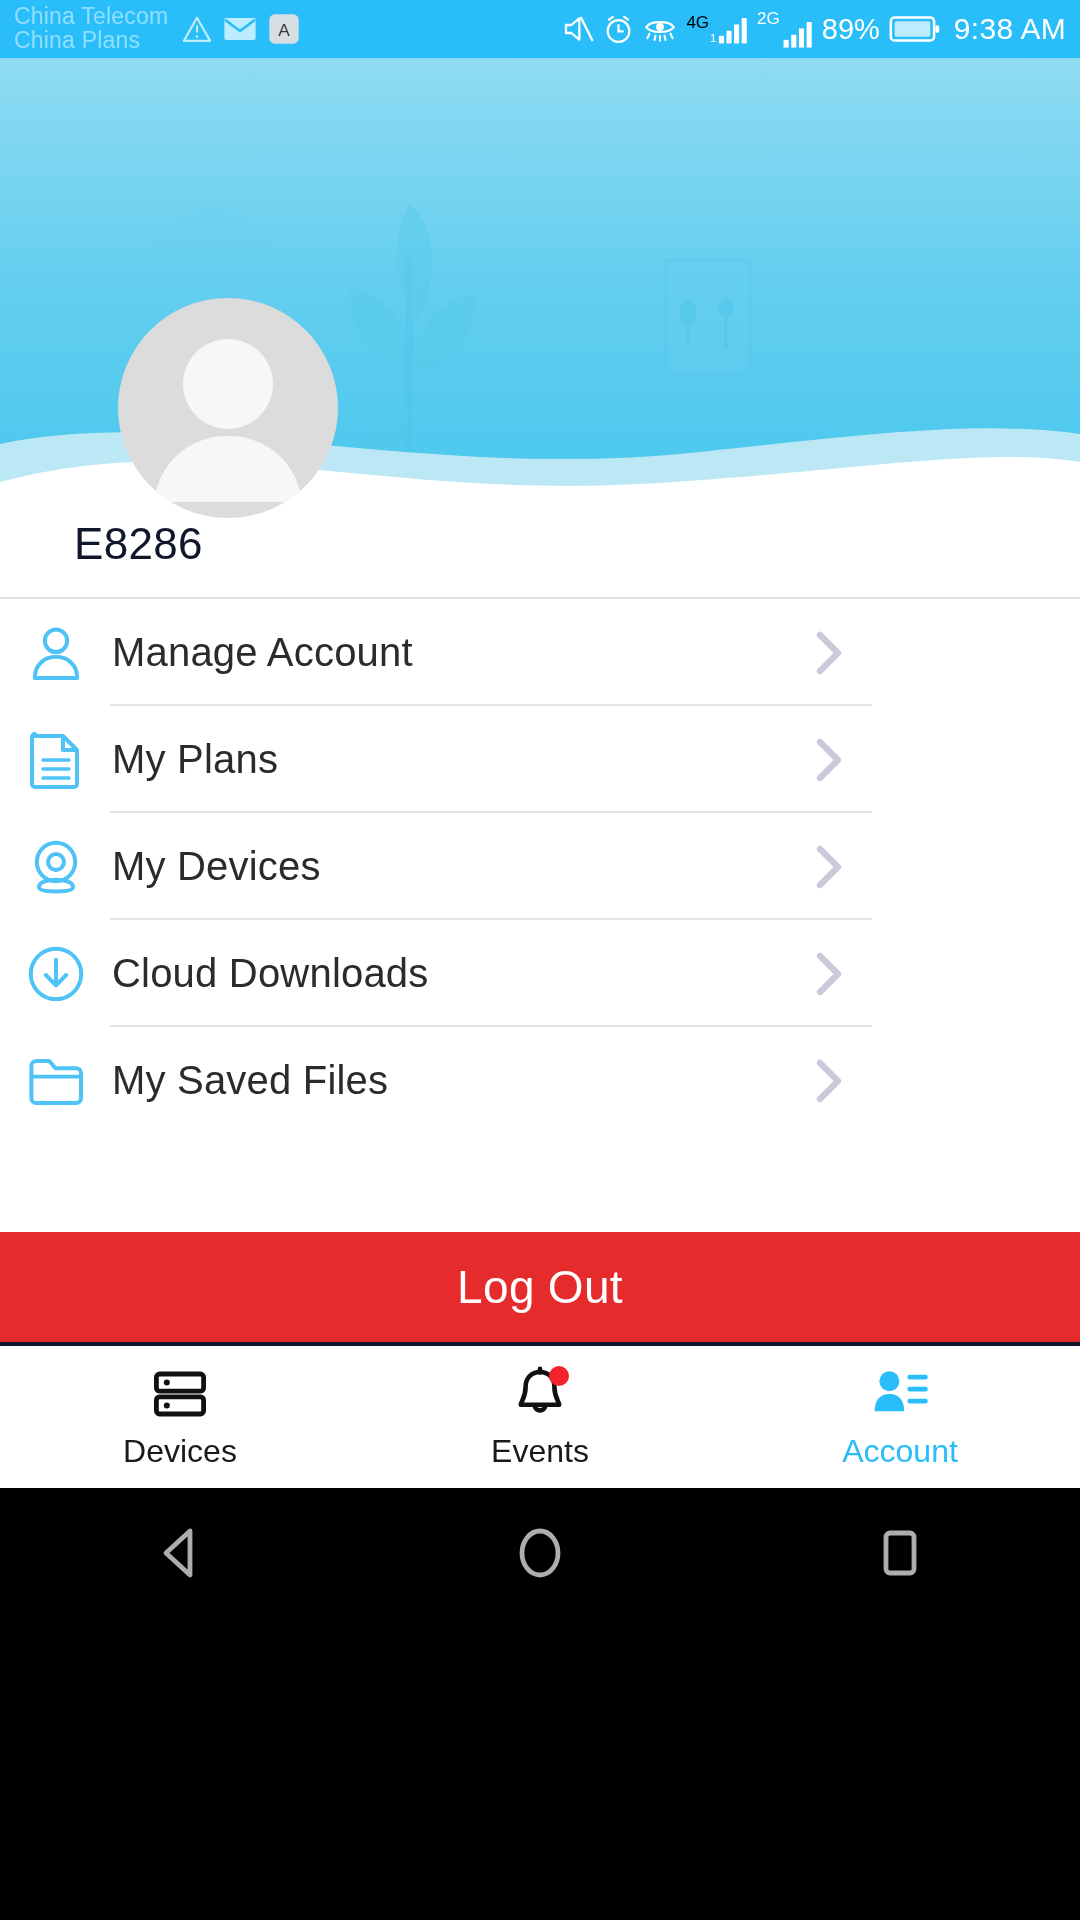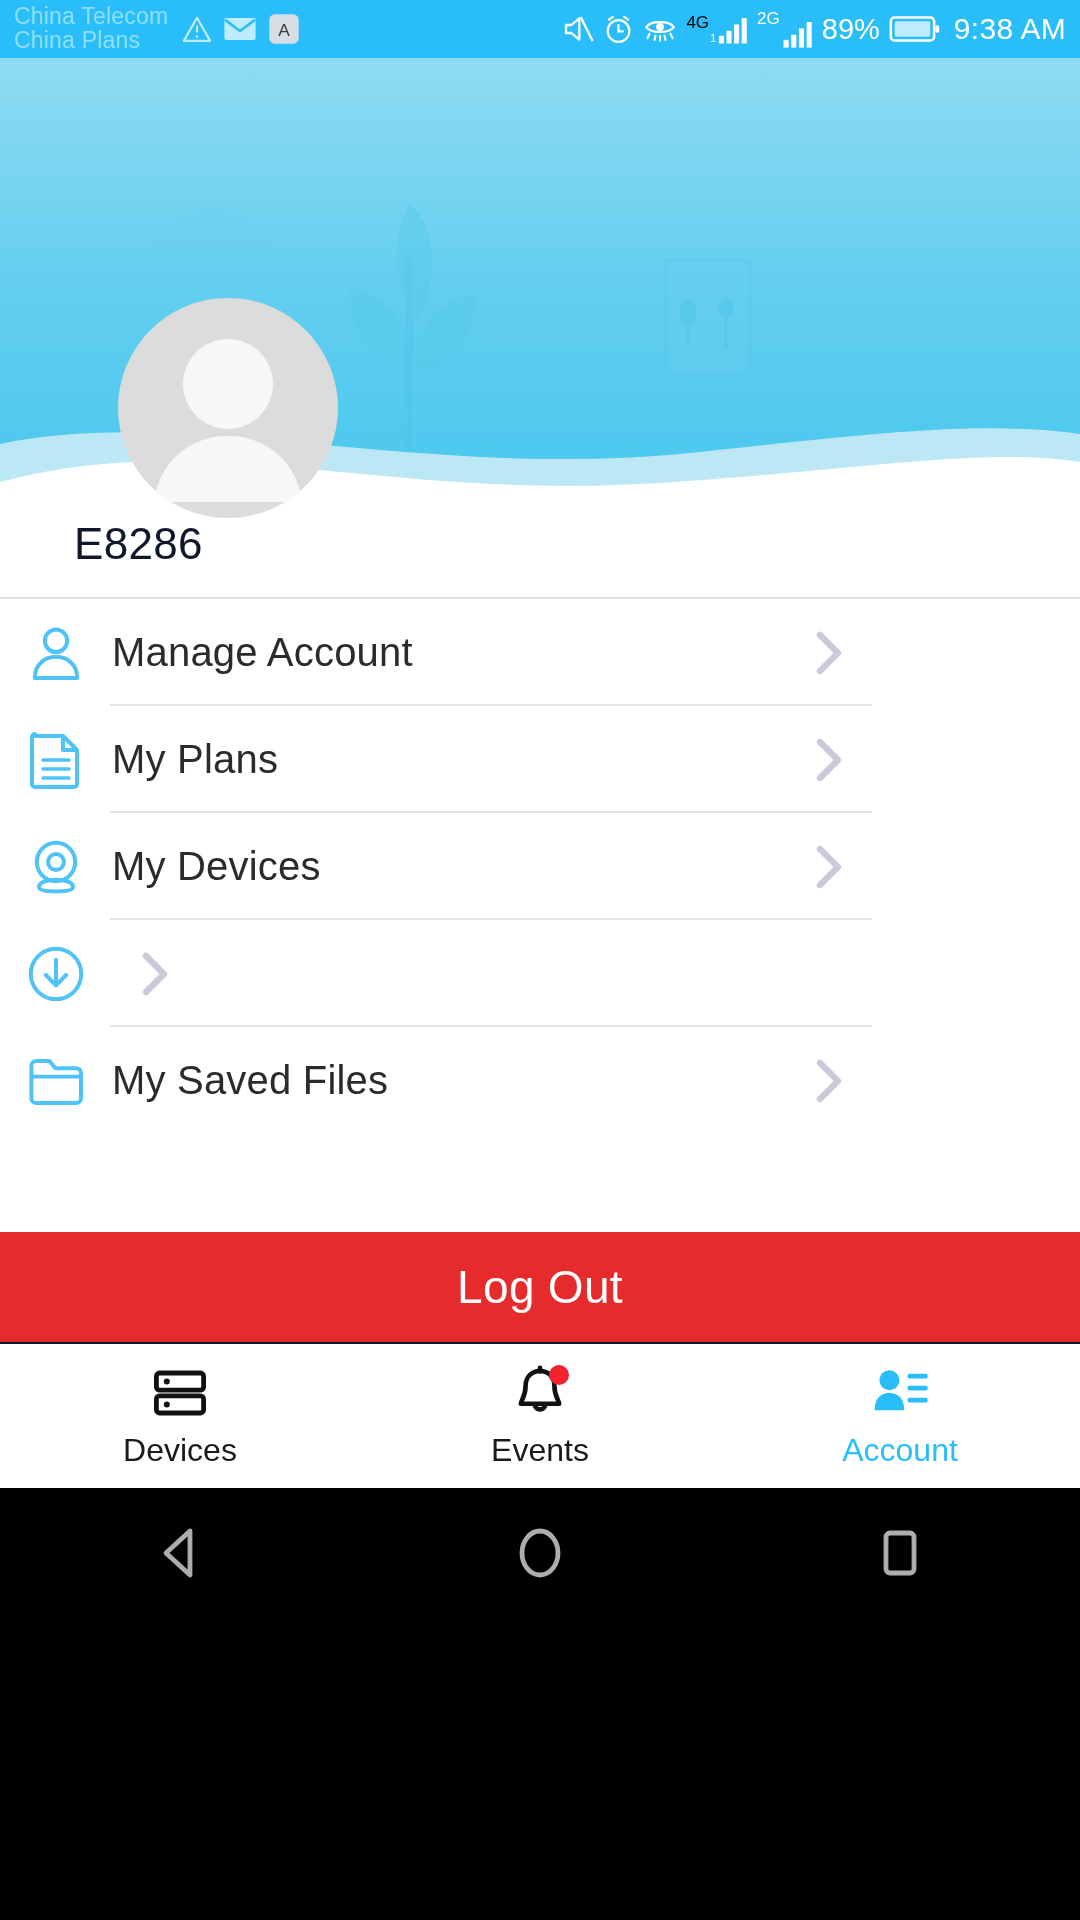--- a/index.html
+++ b/index.html
@@ -81,21 +81,21 @@
   
   .logout{
     position:absolute; left:0; top:1232px; width:1080px; height:110px;
     background:#E52B2B; color:#fff; display:flex; align-items:center;
     justify-content:center; font-size:46px; letter-spacing:.3px;
   }
 
   
   .tabbar{
     position:absolute; left:0; top:1342px; width:1080px; height:146px;
-    background:#fff; border-top:2px solid #0f172a;
+    background:#fff; border-top:4px solid #0f172a;
     display:flex; align-items:center;
     box-shadow:0 -2px 6px rgba(0,0,0,.06);
   }
   .tab{
     flex:1; height:146px; display:flex; flex-direction:column;
     align-items:center; justify-content:center; gap:10px;
   }
   .tab .tlabel{ font-size:32px; color:#1A1A1A; }
   .tab.active .tlabel{ color:#29BDF9; }
   .tabicon{ position:relative; height:58px; display:flex; align-items:center; justify-content:center;}
@@ -301,20 +301,21 @@
       <div class="rsep"></div>
     </div>
 
     <div class="row">
       <div class="ricon">
         <svg width="58" height="58" viewBox="0 0 29 29">
           <circle cx="14.5" cy="14.5" r="12.6" fill="none" stroke="#4FC3F7" stroke-width="2"></circle>
           <path d="M14.5 7.4 v12.4 M9.4 15 L14.5 20.2 L19.6 15" fill="none" stroke="#4FC3F7" stroke-width="2" stroke-linecap="round" stroke-linejoin="round"></path>
         </svg>
       </div>
+      <div class="rlabel">Cloud Downloads</div>
       <div class="rchev">
         <svg width="26" height="44" viewBox="0 0 13 22">
             <path d="M2 2 L11 11 L2 20" fill="none" stroke="#C9CBDB" stroke-width="3.2" stroke-linecap="round" stroke-linejoin="round"></path>
           </svg>
       </div>
       <div class="rsep"></div>
     </div>
 
     <div class="row">
       <div class="ricon">

